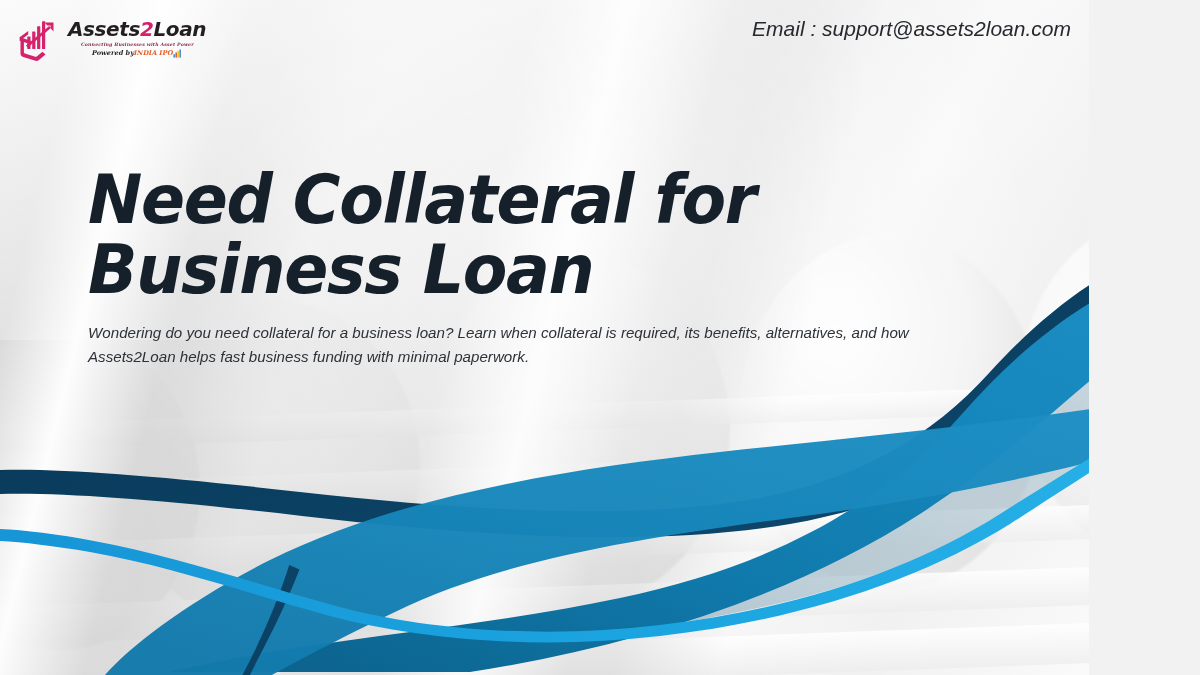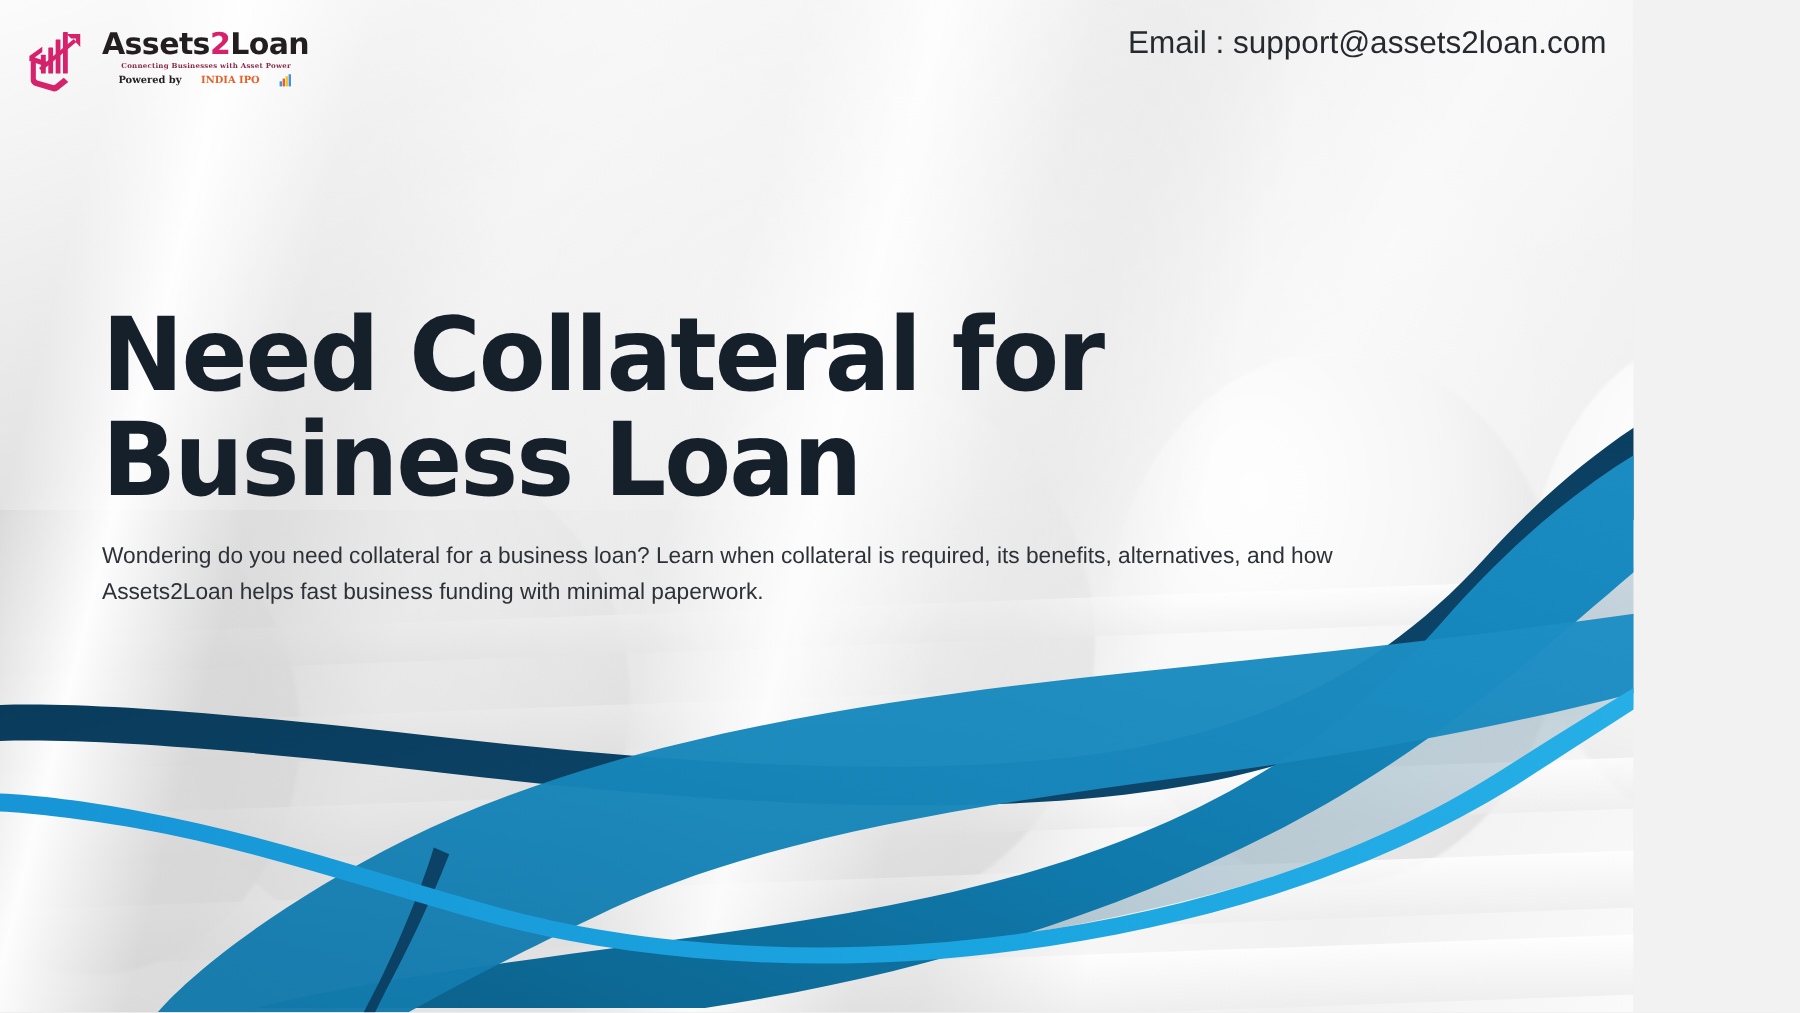--- a/index.html
+++ b/index.html
@@ -7,20 +7,21 @@
   body {
     font-family: "Liberation Sans", sans-serif;
     background:#f2f2f2;
     overflow:hidden;
   }
   #banner {
     position:relative;
     width:1089px; height:675px;
     overflow:hidden;
     background:#eeeeee;
+    font-style:italic;
   }
   
   .bg-base {
     position:absolute; inset:0;
     background:
       linear-gradient(118deg,
         #f7f7f7 0%, #f2f2f2 18%, #ffffff 30%, #f4f4f4 44%,
         #ededed 58%, #f8f8f8 70%, #f1f1f1 84%, #fafafa 100%);
   }
   .bg-streaks {
@@ -82,40 +83,40 @@
     color:#231f20; line-height:1.05; white-space:nowrap;
   }
   .logo-word .two { color:#d6216b; }
   .logo-tag {
     font-family:"DejaVu Serif", serif;
     font-weight:700; font-size:4.6px; letter-spacing:.15px;
     color:#8a2b4a; margin-top:2px; white-space:nowrap;
     transform:scaleX(1.02);
   }
   .logo-power {
-    display:flex; align-items:center; gap:13px;
+    display:flex; align-items:center; gap:0;
     margin-top:2px; white-space:nowrap;
   }
   .logo-power .pb {
     font-family:"DejaVu Serif", serif;
     font-weight:700; font-size:6.6px; color:#231f20;
   }
   .logo-power .ipo {
     font-family:"DejaVu Serif", serif;
     font-weight:700; font-size:6.6px; color:#e4622a;
   }
   .logo-power svg { display:block; }
   .email {
     margin:17px 18px 0 0;
     font-size:21px; color:#26292e;
     font-family:"Liberation Sans", sans-serif;
     white-space:nowrap;
   }
   
-  .copy { position:absolute; left:68px; top:165px; width:880px;margin-top:38px; }
+  .copy { position:absolute; left:88px; top:165px; width:880px; }
   .headline {
     font-family:"DejaVu Sans", sans-serif;
     font-weight:700;
     font-size:68px;
     line-height:1.03;
     letter-spacing:-1.4px;
     color:#15202b;
     white-space:pre-line;
     transform:scaleX(.955);
     transform-origin:left top;

